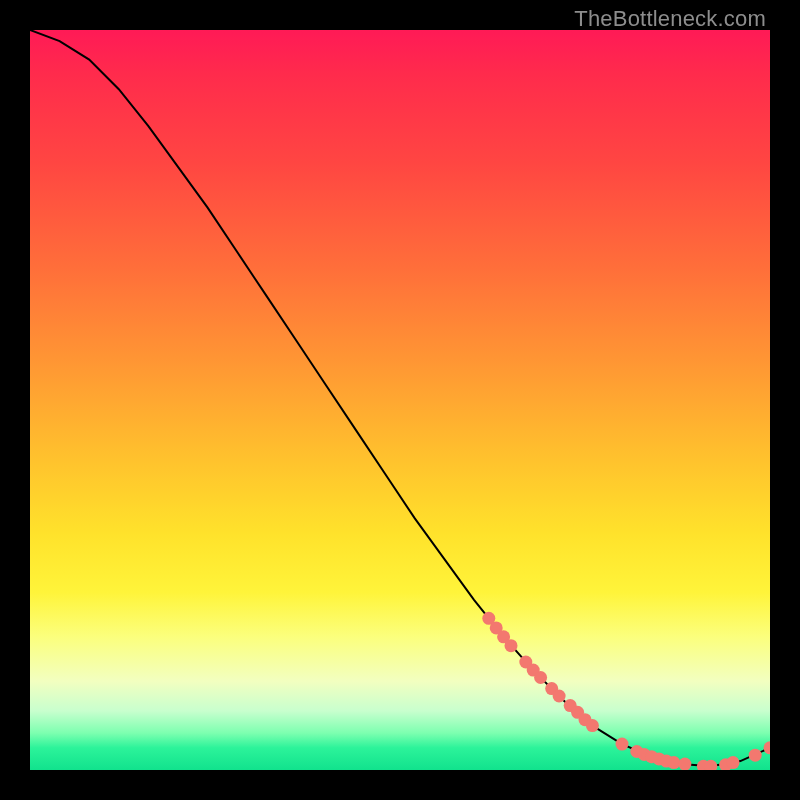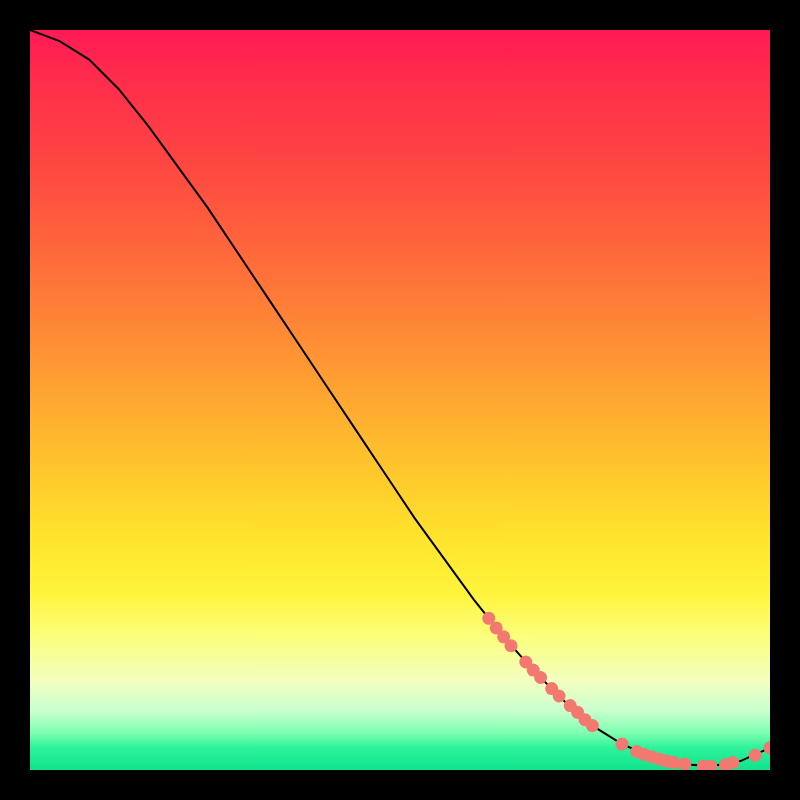--- a/index.html
+++ b/index.html
@@ -90,13 +90,14 @@
           <circle cx="654.9" cy="734.1" r="6.5" fill="#f3786f" stroke="#f3786f" stroke-width="0"></circle>
           <circle cx="673.4" cy="736.3" r="6.5" fill="#f3786f" stroke="#f3786f" stroke-width="0"></circle>
           <circle cx="680.8" cy="736.3" r="6.5" fill="#f3786f" stroke="#f3786f" stroke-width="0"></circle>
           <circle cx="695.6" cy="734.8" r="6.5" fill="#f3786f" stroke="#f3786f" stroke-width="0"></circle>
           <circle cx="703.0" cy="732.6" r="6.5" fill="#f3786f" stroke="#f3786f" stroke-width="0"></circle>
           <circle cx="725.2" cy="725.2" r="6.5" fill="#f3786f" stroke="#f3786f" stroke-width="0"></circle>
           <circle cx="740.0" cy="717.8" r="6.5" fill="#f3786f" stroke="#f3786f" stroke-width="0"></circle>
         </g>
     </svg>
   </div>
+  <div class="attribution">TheBottleneck.com</div>
 </div>
 
 </body></html>

